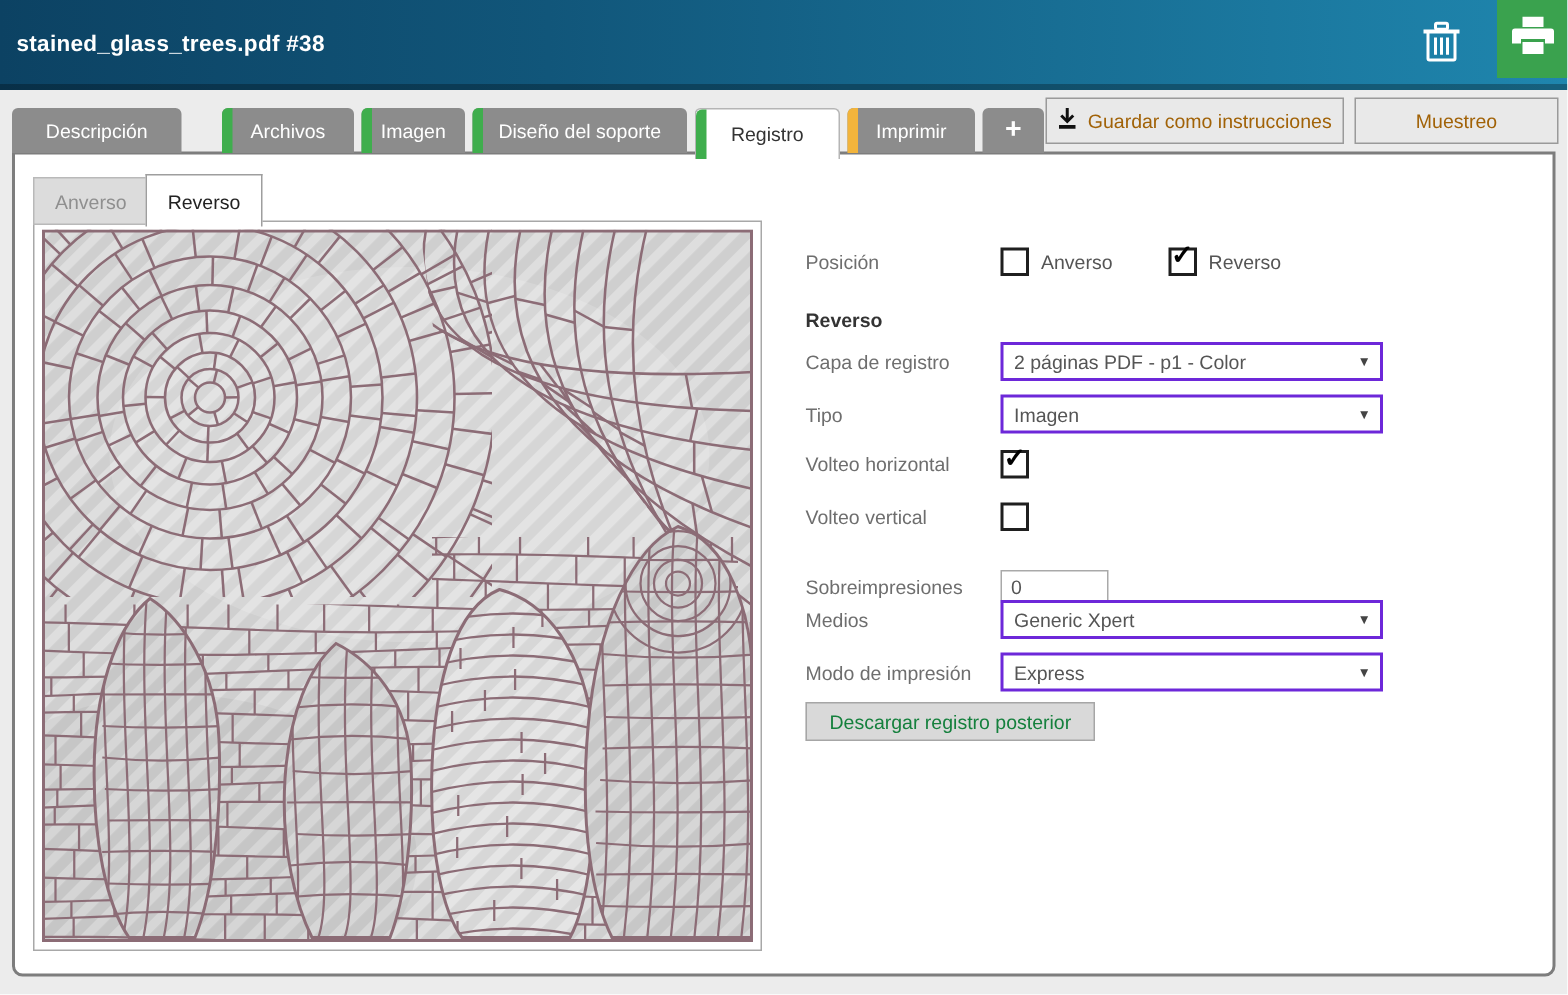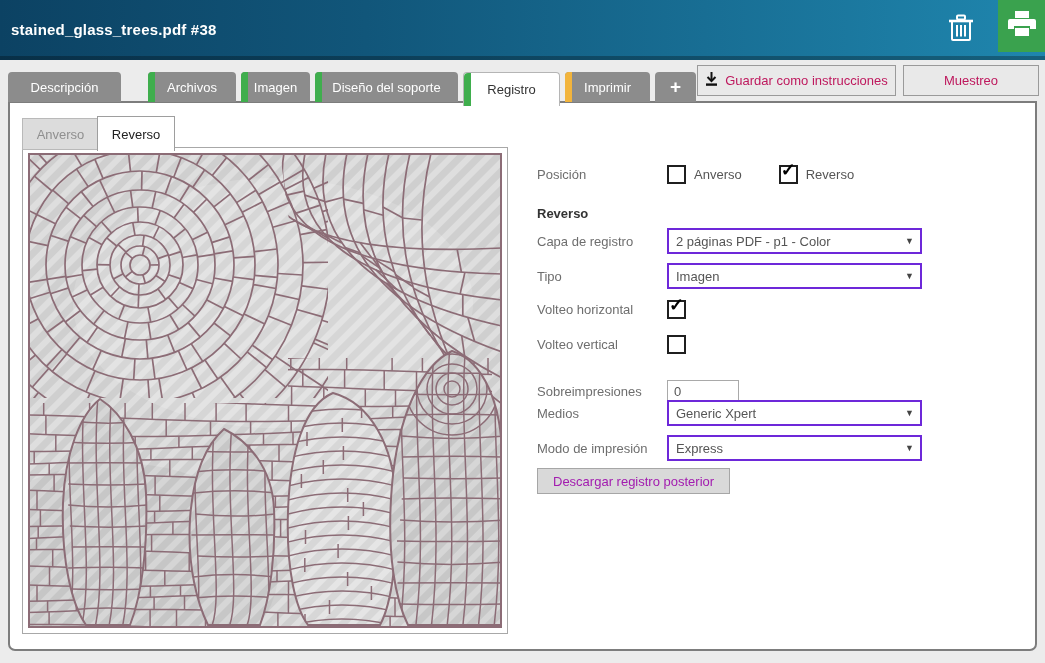--- a/index.html
+++ b/index.html
@@ -23,21 +23,21 @@
   .tab.green .stripe{background:#3fae4d;}
   .tab.yellow .stripe{background:#f2b43c;}
   .tab.active{background:#fff;color:#333;height:33px;border:1px solid #b5b5b5;border-bottom:none;}
   .t-desc{width:113px;margin-right:27px;justify-content:center;}
   .t-arch{width:88px;} .t-capas{width:69px;} .t-dis{width:143px;}
   .t-reg{width:95px;} .t-imp{width:85px;}
   .t-plus{width:41px;font-size:19px;font-weight:bold;}
 
   
   .tbtn{position:absolute;top:65px;height:29px;background:#e9e9e9;border:1px solid #9a9a9a;
-        display:flex;align-items:center;justify-content:center;gap:7px;font-size:13px;color:#be185d;cursor:pointer;}
+        display:flex;align-items:center;justify-content:center;gap:7px;font-size:13px;color:#a16207;cursor:pointer;}
   .save-btn{left:697px;width:197px;}
   .sample-btn{left:903px;width:134px;}
 
   
   .panel{position:absolute;left:8px;top:101px;width:1025px;height:546px;background:#fff;
          border:2px solid #7d7d7d;border-radius:0 0 7px 7px;z-index:1;}
 
   
   .subtab{position:absolute;font-size:13px;display:flex;align-items:center;justify-content:center;z-index:4;cursor:pointer;}
   .st-anverso{left:22px;top:118px;width:75px;height:30px;background:#dcdcdc;border:1px solid #b9b9b9;color:#8f8f8f;}
@@ -55,21 +55,21 @@
   .selbox{position:relative;width:224px;height:22px;border:2px solid #6d28d9;background:#fff;
           display:flex;align-items:center;padding:0 20px 0 7px;color:#555;cursor:pointer;}
   .selbox .arr{position:absolute;right:6px;top:6px;font-size:9px;color:#444;}
   .cb{position:relative;width:15px;height:15px;border:2px solid #1f1f1f;background:#fff;flex:none;cursor:pointer;}
   .cb .ck{position:absolute;left:0;top:-6px;font-size:18px;font-weight:bold;color:#000;line-height:1;}
   .cb-lab{margin-left:8px;color:#555;}
   .gap1{width:37px;flex:none;}
   .txtin{width:64px;height:20px;border:1px solid #a9a9a9;font-family:"Liberation Sans",sans-serif;
          font-size:13px;color:#555;padding:0 0 0 6px;background:#fff;}
   .dl-btn{position:absolute;left:537px;top:468px;height:24px;padding:0 15px;background:#d9d9d9;
-          border:1px solid #a6a6a6;font-size:13px;color:#a21caf;display:flex;align-items:center;z-index:3;cursor:pointer;}
+          border:1px solid #a6a6a6;font-size:13px;color:#15803d;display:flex;align-items:center;z-index:3;cursor:pointer;}
 </style>
 </head>
 <body>
 
 <div class="screen">
 
   <div class="header">
     <div class="shade"></div>
     <div class="title">stained_glass_trees.pdf #38</div>
     <div class="hbtn trash-btn">

